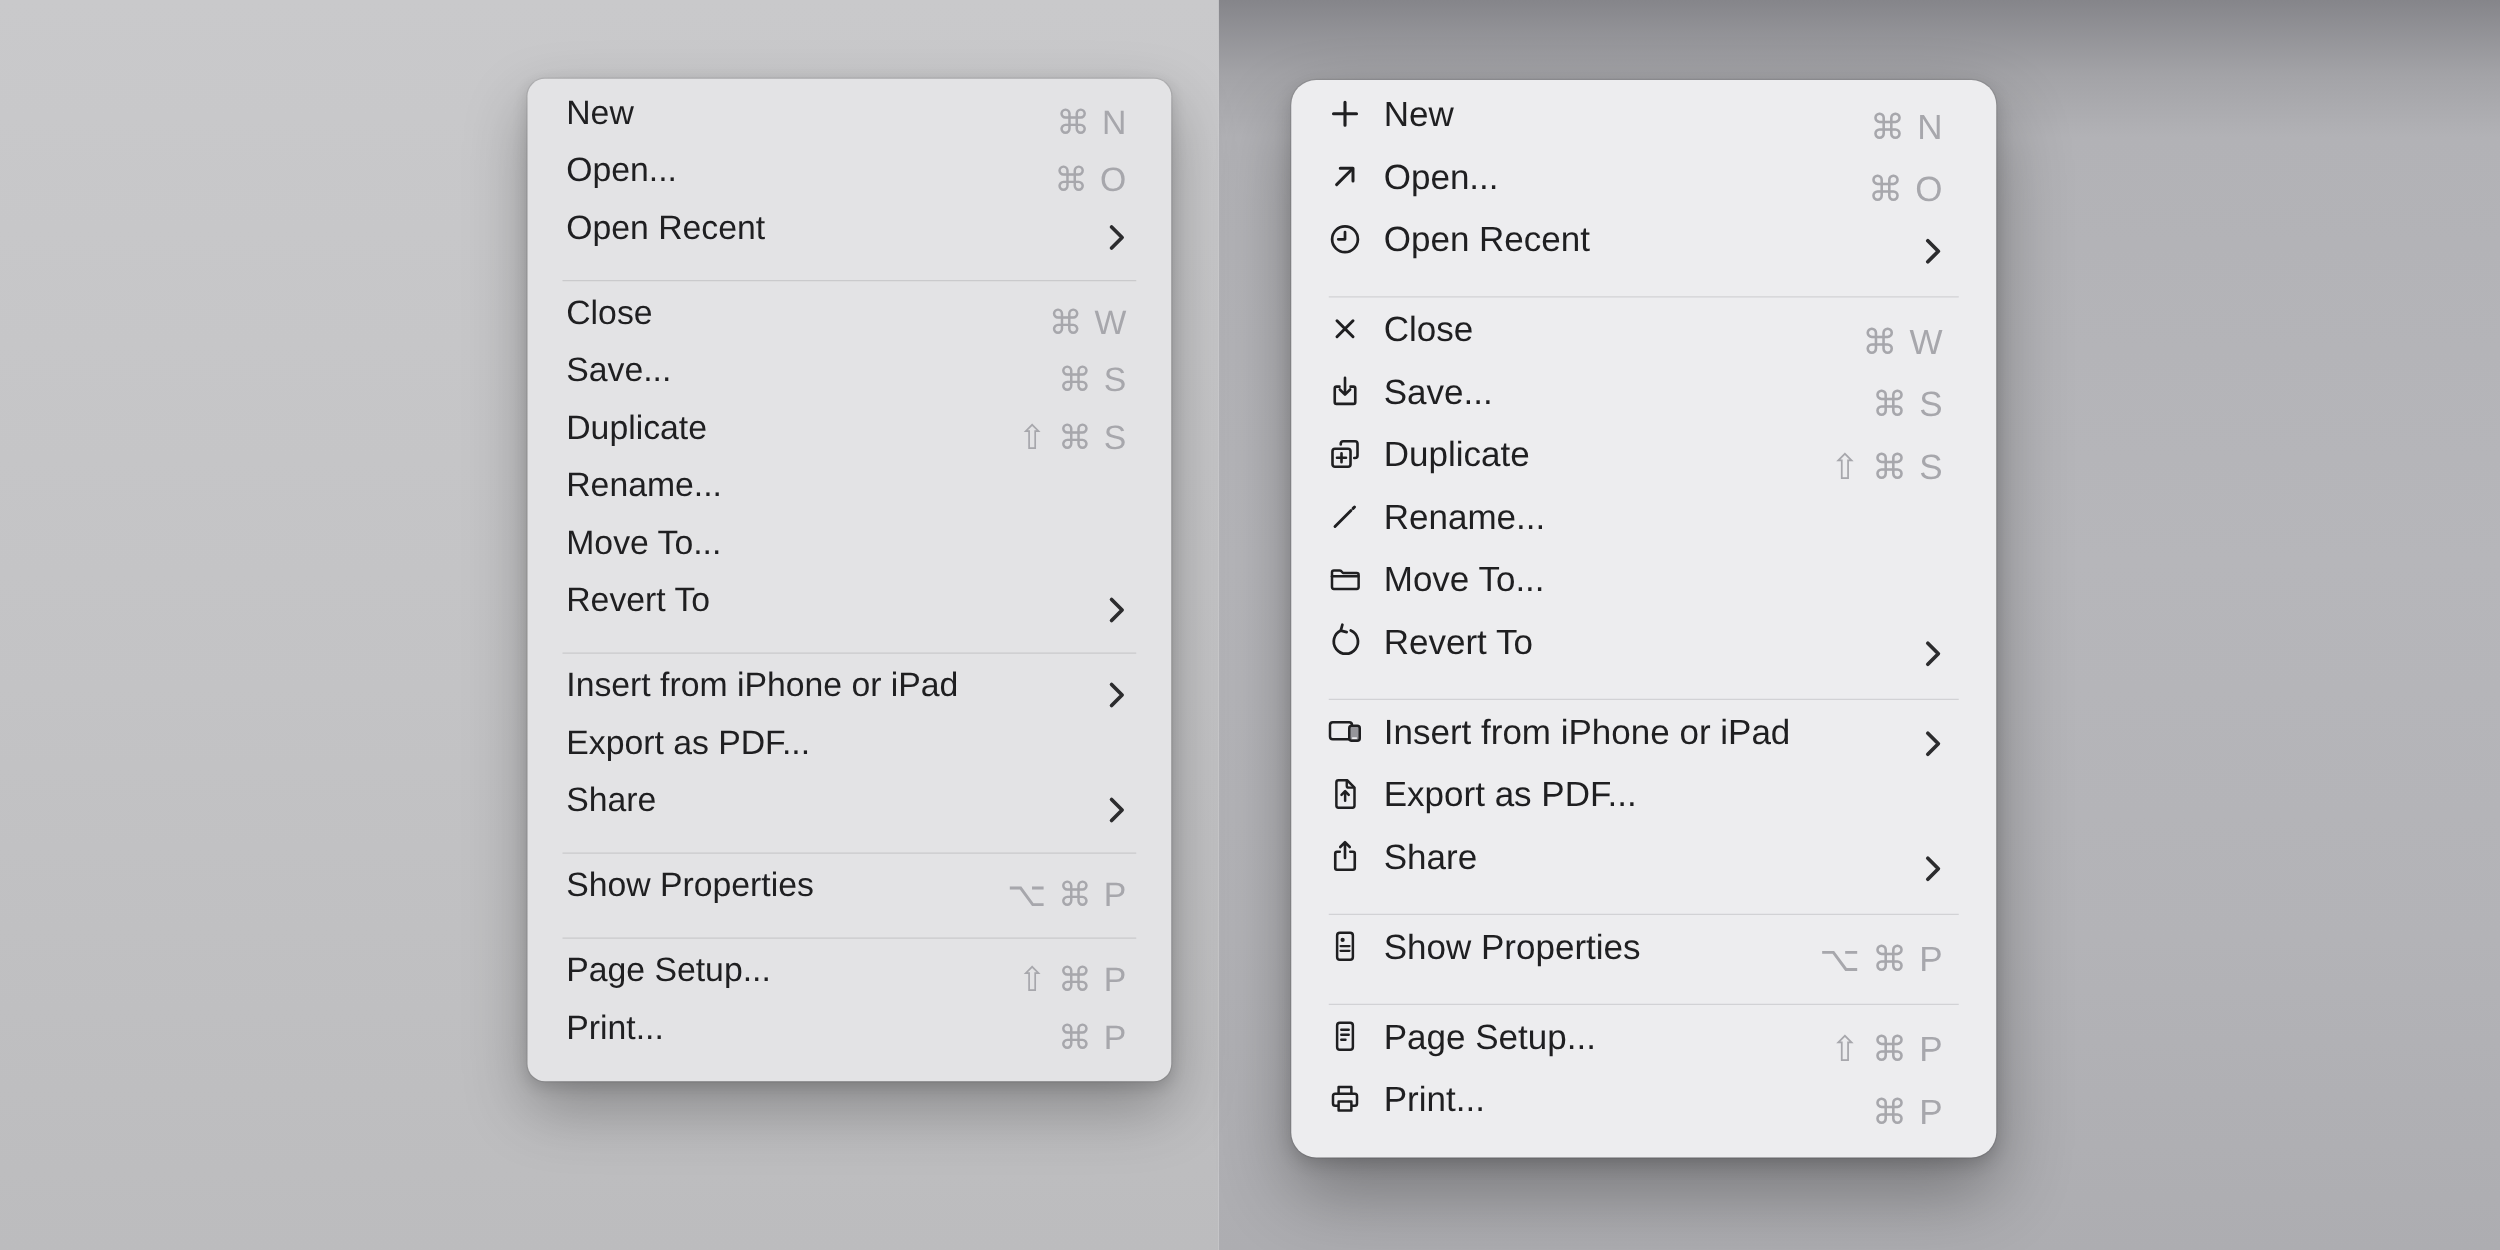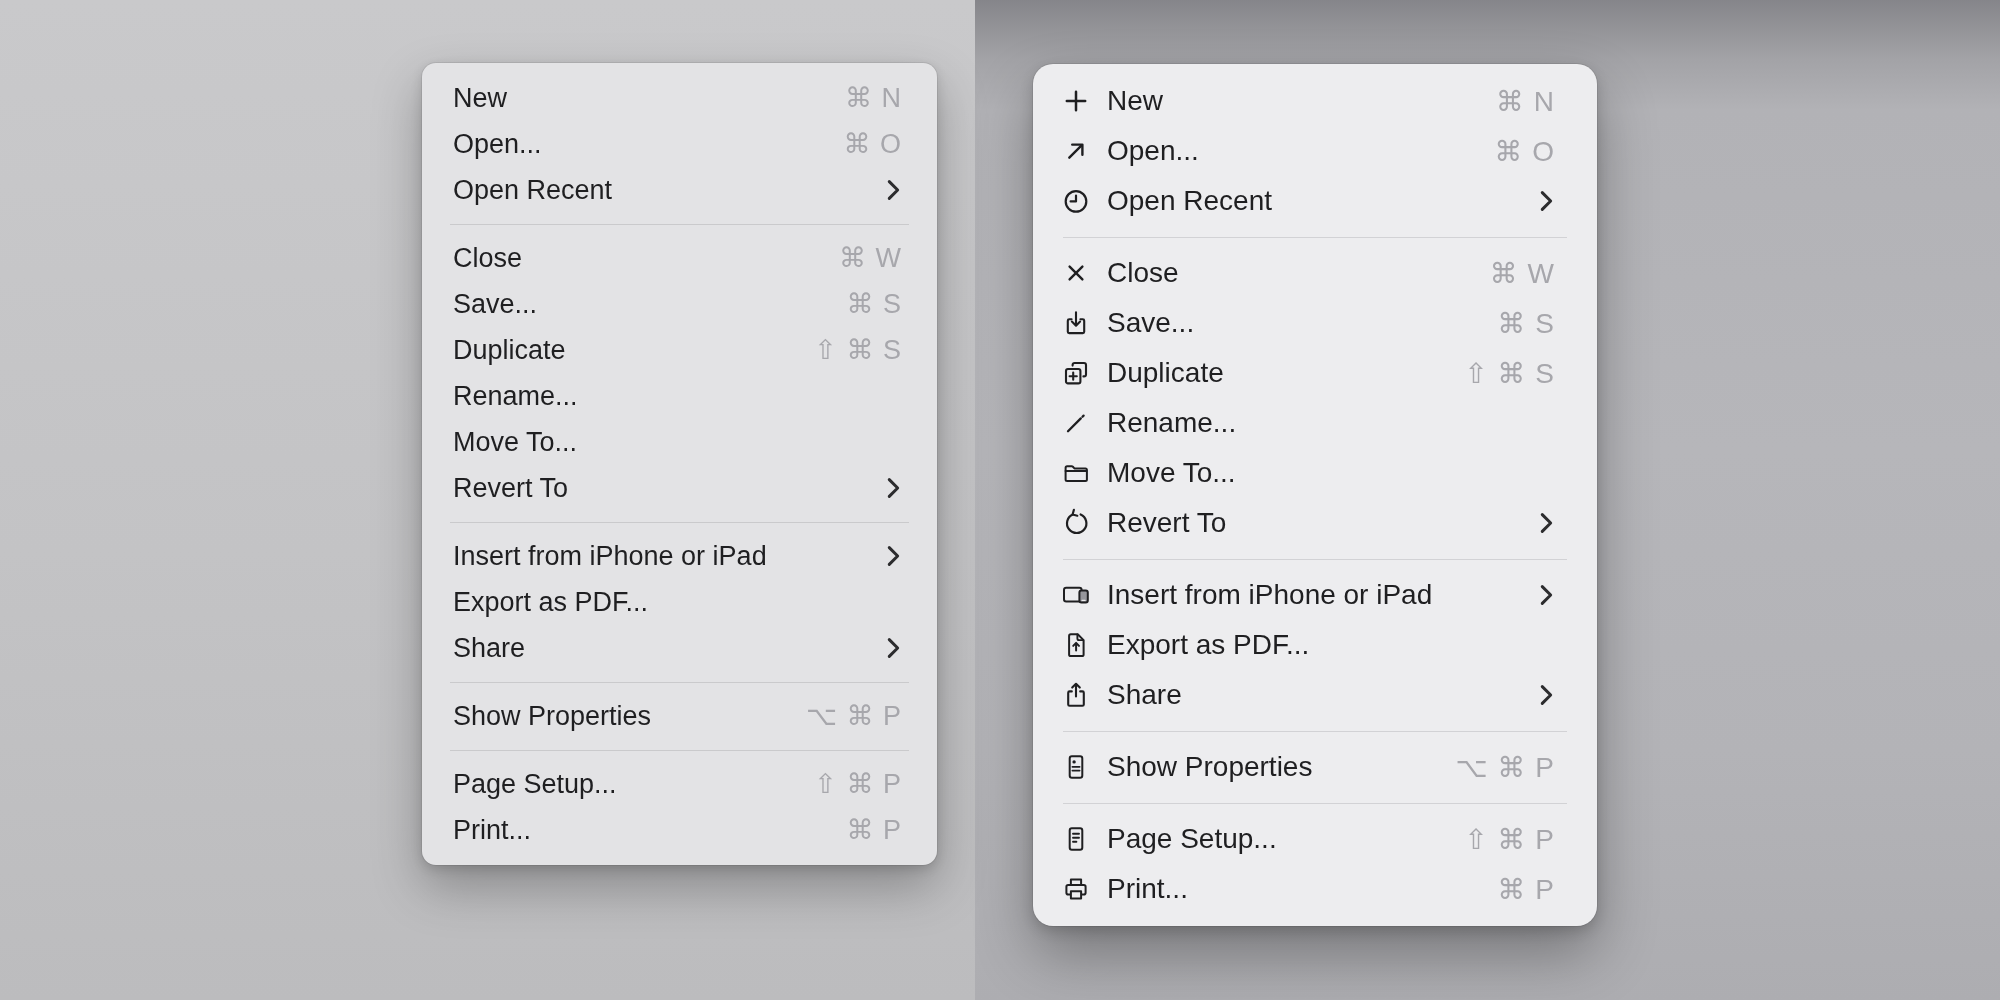--- a/index.html
+++ b/index.html
@@ -24,21 +24,21 @@
   .menu-plain{
     left:422px;top:63px;width:515px;height:802px;
     background:#e3e3e5;
     box-shadow:0 0 0 1px rgba(0,0,0,0.07),0 22px 50px rgba(0,0,0,0.28),0 4px 12px rgba(0,0,0,0.14);
   }
   .menu-icons{
     left:1033px;top:64px;width:564px;height:862px;border-radius:20px;
     background:#ededef;
     box-shadow:0 0 0 1px rgba(0,0,0,0.08),0 28px 60px rgba(0,0,0,0.32),0 5px 14px rgba(0,0,0,0.16);
   }
-  .row{display:flex;align-items:center;color:#1f1f21;}
+  .row{display:flex;color:#1f1f21;}
   .menu-plain .row{height:46px;padding:0 35px 0 31px;font-size:27px;}
   .menu-icons .row{height:50px;padding:0 42px 0 28px;font-size:28px;}
   .ic{width:30px;height:30px;margin-right:16px;flex:0 0 auto;display:flex;align-items:center;justify-content:center;}
   .ic svg{width:30px;height:30px;display:block;}
   .label{white-space:nowrap;}
   .right{margin-left:auto;display:flex;align-items:center;}
   .shortcut{color:#a7a7ac;letter-spacing:1px;white-space:nowrap;}
   .chev{display:flex;align-items:center;}
   .chev svg{width:18px;height:28px;display:block;}
   .sep{height:1px;}

